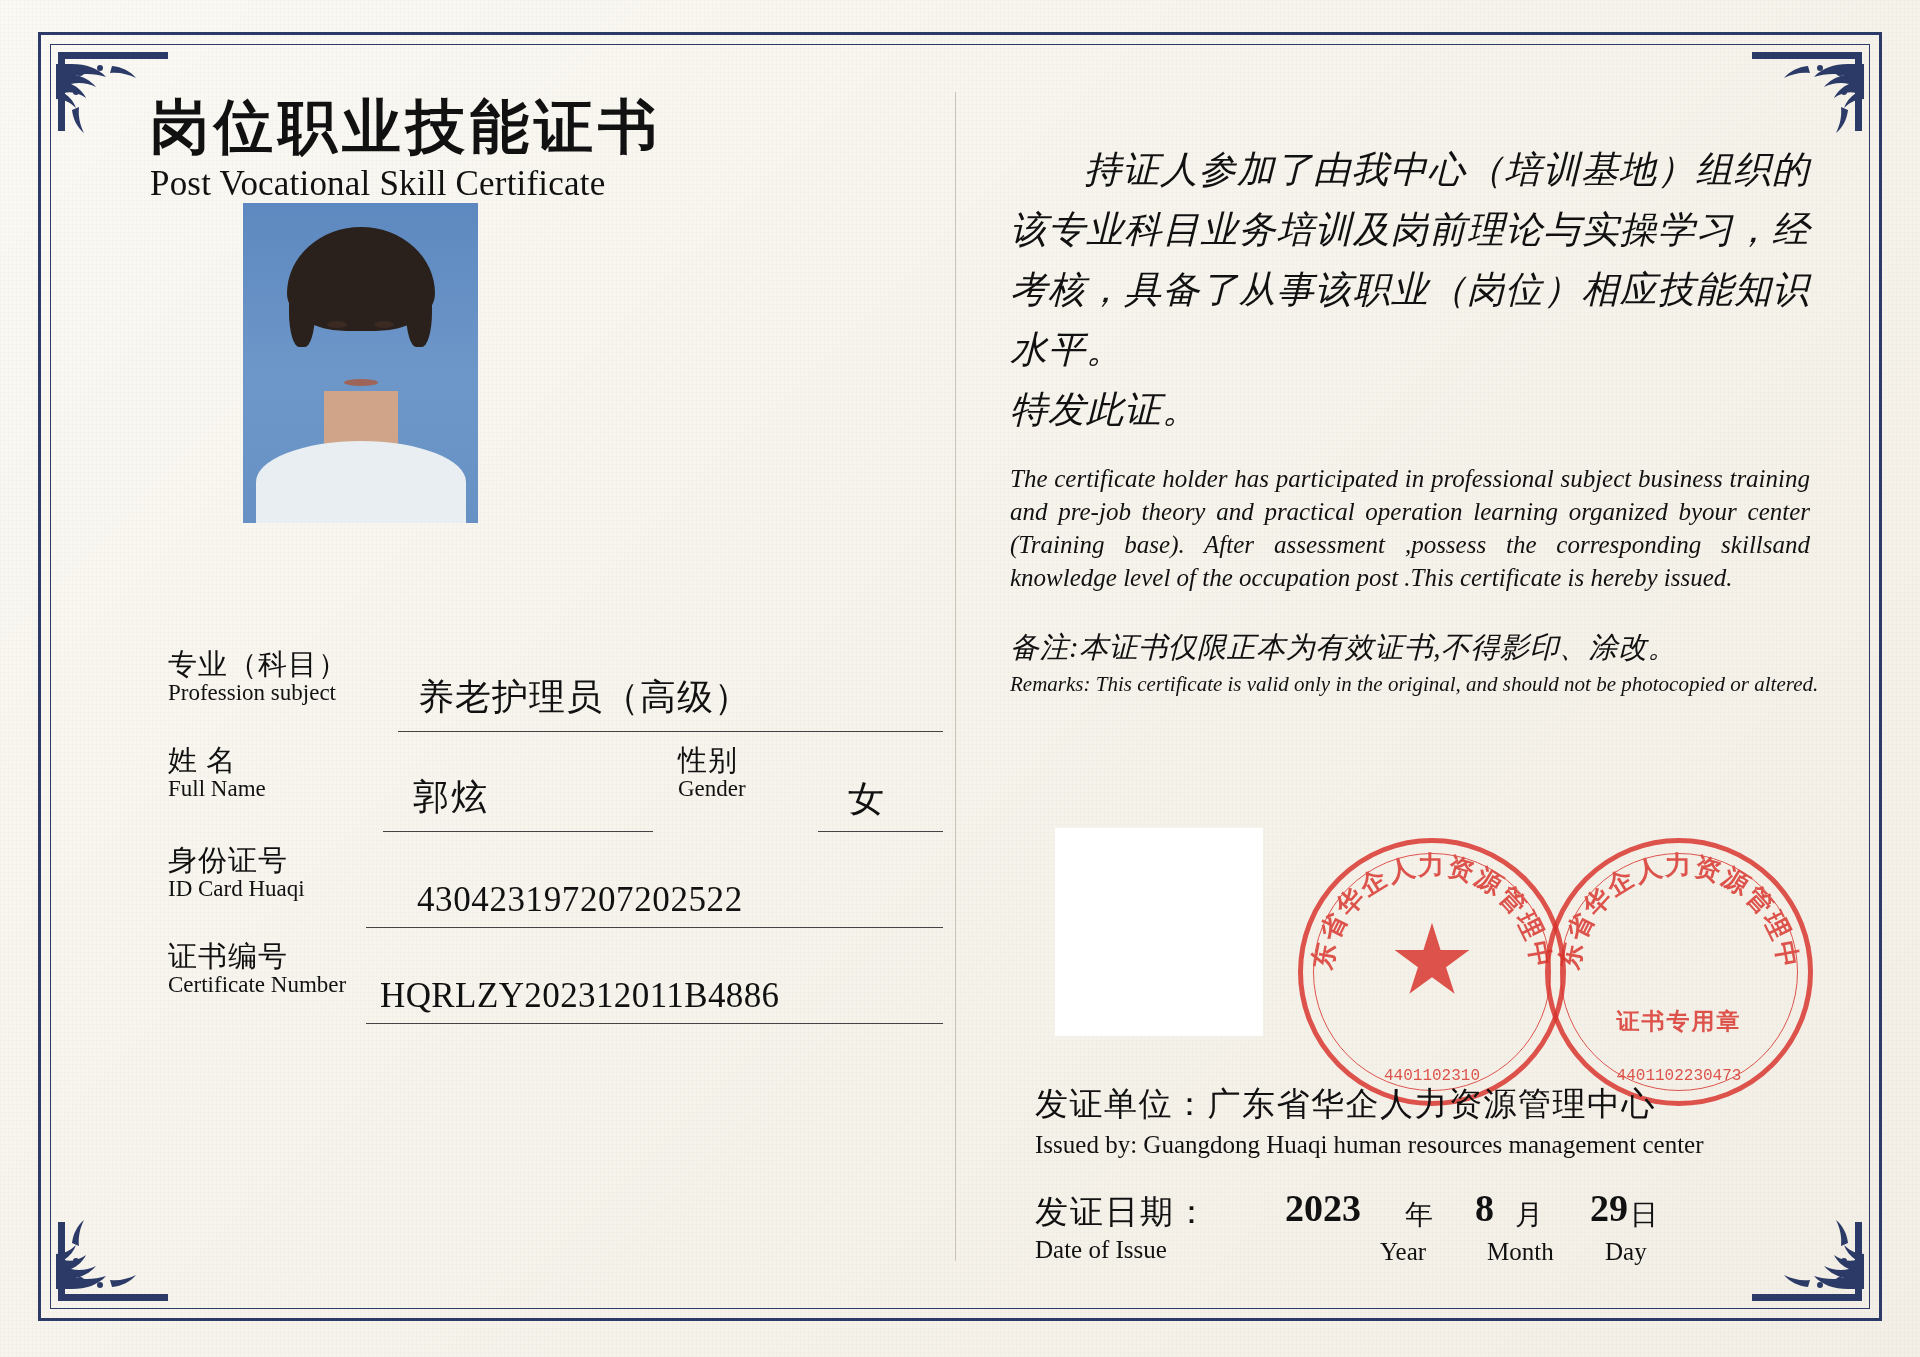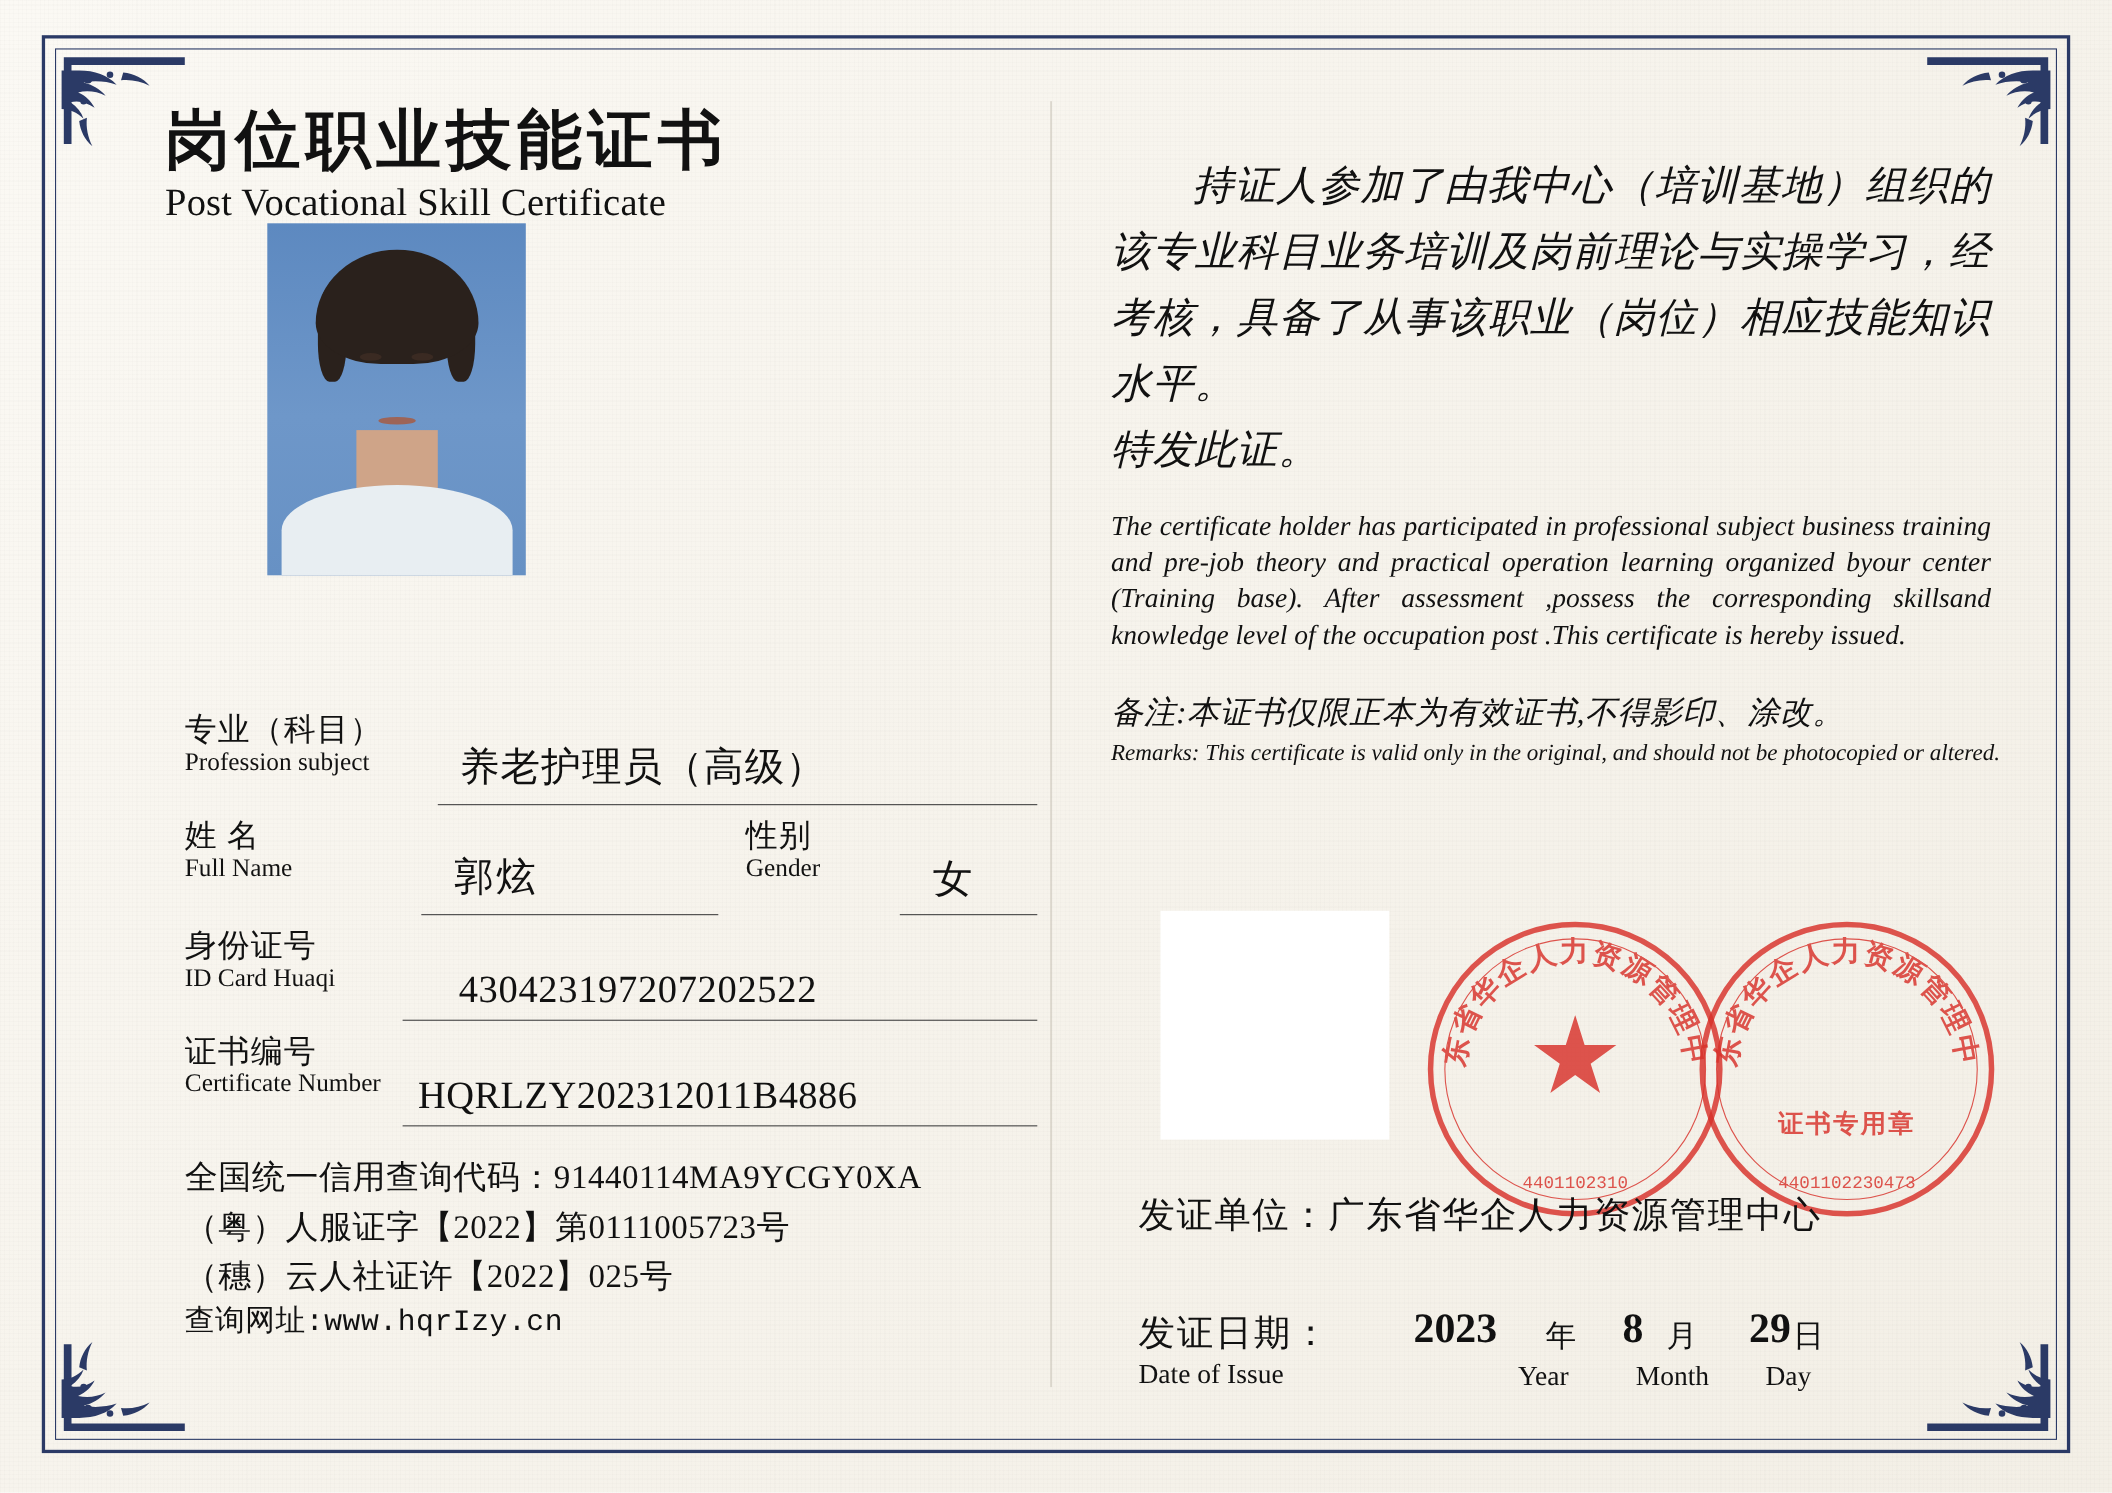--- a/index.html
+++ b/index.html
@@ -559,26 +559,20 @@
       <div class="flabel">
         <div class="cn">证书编号</div>
         <div class="en">Certificate Number</div>
       </div>
       <div class="fvalue">HQRLZY202312011B4886</div>
       <div class="fline"></div>
     </div>
 
   </div>
 
-  <div class="lines">
-    <div>全国统一信用查询代码：91440114MA9YCGY0XA</div>
-    <div>（粤）人服证字【2022】第0111005723号</div>
-    <div>（穗）云人社证许【2022】025号</div>
-    <div class="mono">查询网址:www.hqrIzy.cn</div>
-  </div>
 
   <div class="right">
     <div class="stmt-cn">
       <span class="indent">持证人参加了由我中心（培训基地）组织的该专业科目业务培训及岗前理论与实操学习，经考核，具备了从事该职业（岗位）相应技能知识水平。</span>
       <span class="last">特发此证。</span>
     </div>
     <div class="stmt-en">The certificate holder has participated in professional subject business training and pre-job theory and practical operation learning organized byour center (Training base). After assessment ,possess the corresponding skillsand knowledge level of the occupation post .This certificate is hereby issued.</div>
     <div class="remark-cn">备注:本证书仅限正本为有效证书,不得影印、涂改。</div>
     <div class="remark-en">Remarks: This certificate is valid only in the original, and should not be photocopied or altered.</div>
   </div>
@@ -612,20 +606,24 @@
       </svg>
     </div>
     <div class="center-text">证书专用章</div>
     <div class="num">4401102230473</div>
   </div>
 
   <div class="issuer">
     <div class="cn">
       <span>发证单位：</span><span>广东省华企人力资源管理中心</span>
     </div>
+    <div class="en">
+      <span>Issued by:</span>
+      <span>Guangdong Huaqi human resources management center</span>
+    </div>
   </div>
 
   <div class="issuedate">
     <div class="lab-cn">发证日期：</div>
     <div class="lab-en">Date of Issue</div>
 
     <div class="dv y-v">2023</div>
     <div class="du y-u">年</div>
     <div class="de y-e">Year</div>
 

